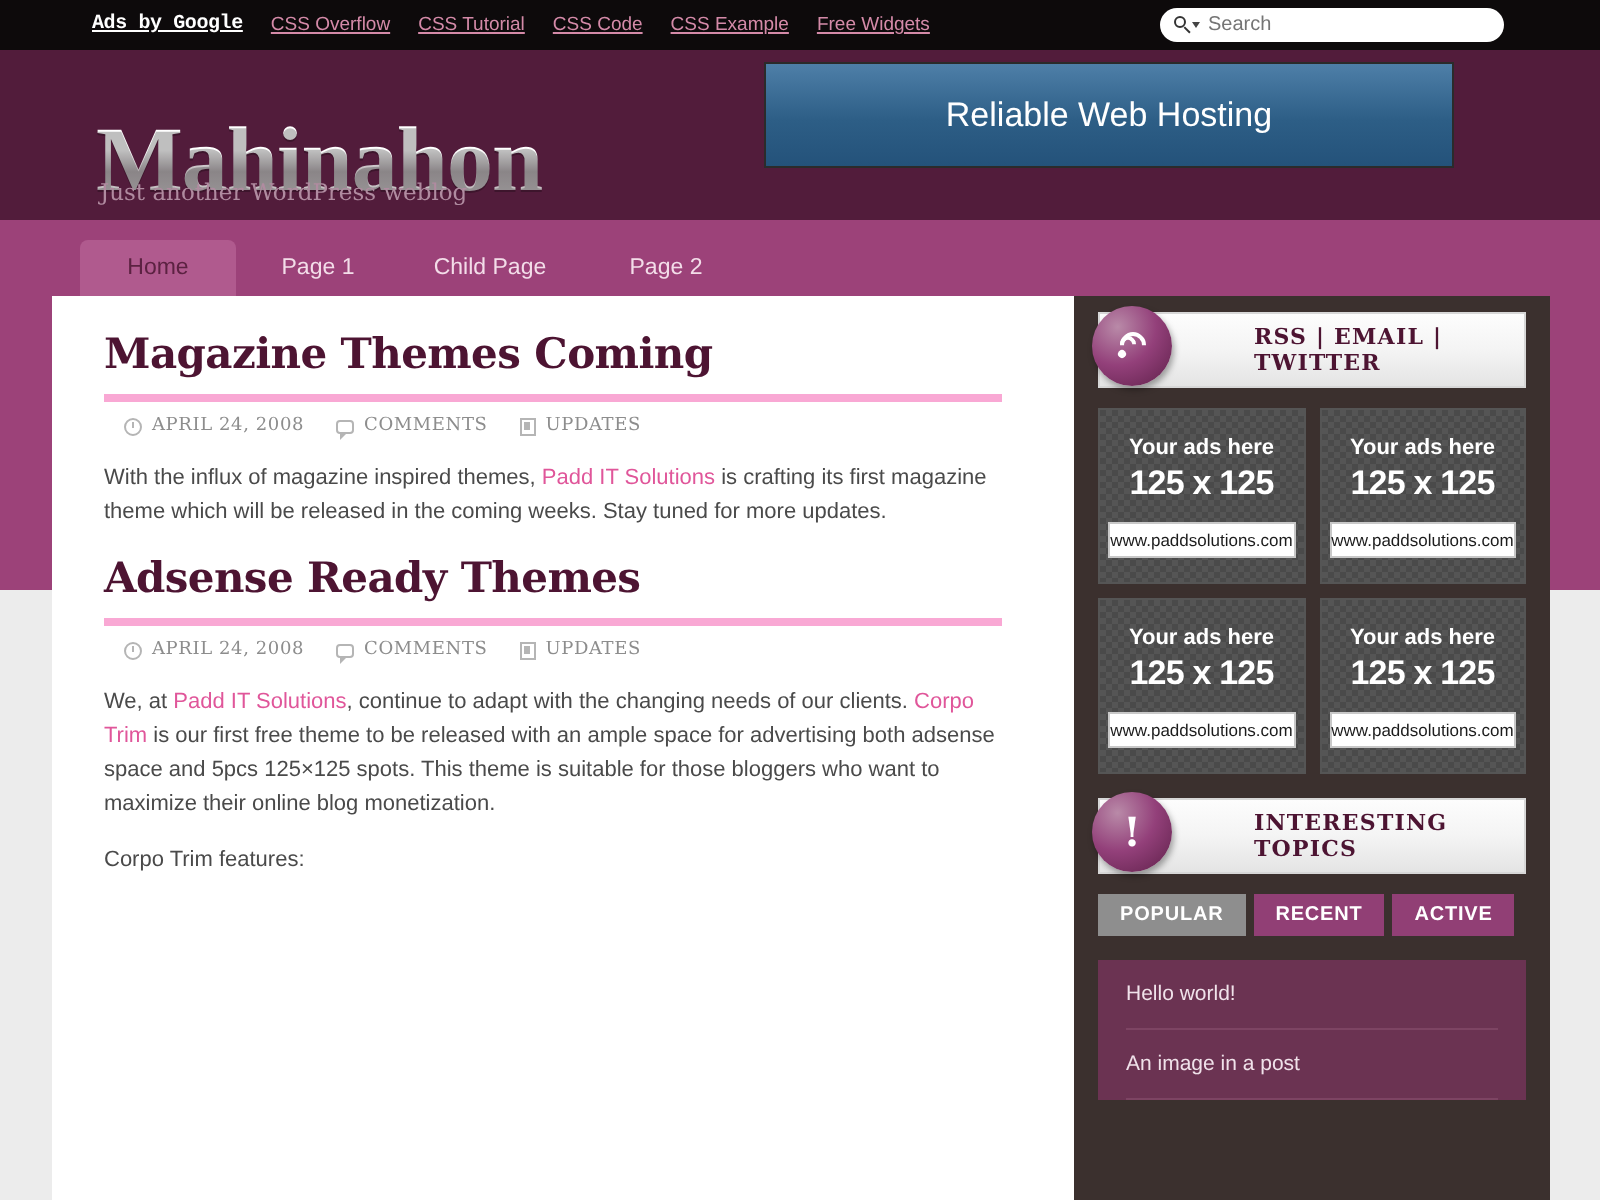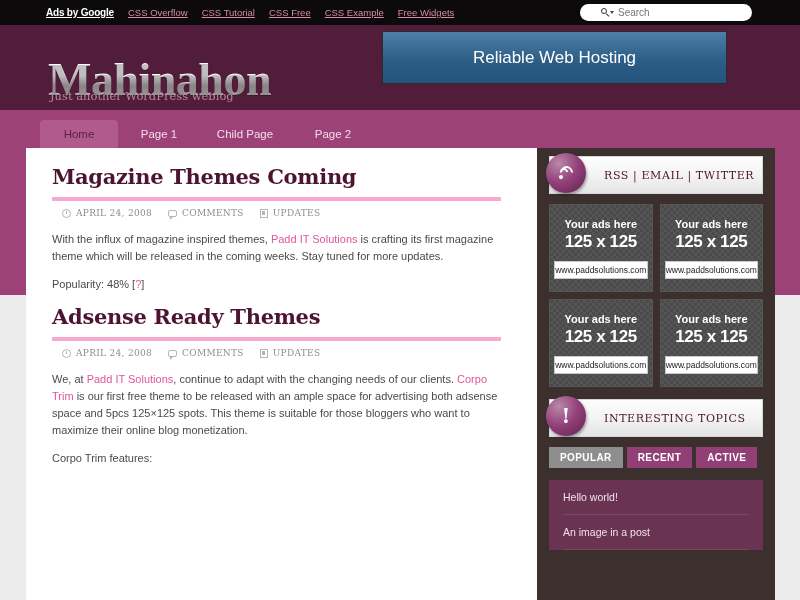--- a/index.html
+++ b/index.html
@@ -19,34 +19,34 @@
     background: #0d0a0b;
     display: flex; align-items: center;
   }
   #topbar-links {
     display: flex; align-items: center; gap: 14px;
     margin-left: 46px;
   }
   .ads-by-google {
     color: #fff; font-size: 10px; font-weight: bold;
     text-decoration: underline;
-    font-family: Liberation Sans, sans-serif;
+    font-family: Liberation Mono, monospace;
     letter-spacing: -0.2px;
   }
   .topbar-link {
     color: #d48aa8; font-size: 9.5px; text-decoration: underline;
     font-family: "Liberation Sans", sans-serif;
     white-space: nowrap;
   }
   #topbar-search {
     position: absolute; right: 48px; top: 4px;
     width: 172px; height: 17px;
     background: #fff; border-radius: 9px;
     display: flex; align-items: center;
-    padding-left: 21px;
+    padding-left: 7px;
   }
   .search-ico {
     position: relative; width: 13px; height: 11px; flex: 0 0 13px;
   }
   .search-ico .lens {
     position: absolute; left: 0; top: 1px;
     width: 6px; height: 6px; border: 1.4px solid #333; border-radius: 50%;
   }
   .search-ico .handle {
     position: absolute; left: 5px; top: 6px;
@@ -238,23 +238,23 @@
     width: 40px; height: 40px; border-radius: 50%;
     background: radial-gradient(circle at 32% 26%, #b98aa8 0%, #93407a 48%, #5e2049 100%);
     display: flex; align-items: center; justify-content: center;
     box-shadow: 1px 2px 3px rgba(0,0,0,0.35);
   }
   .widget-head .badge-label {
     color: #fff; font-size: 20px; font-weight: bold;
     font-family: "DejaVu Serif", serif;
   }
   .widget-head .wtitle {
-    margin-left: 54px;
+    margin-left: 77px;
     font-family: "DejaVu Serif", serif;
-    font-size: 11px; font-weight: normal; color: #4d1432;
+    font-size: 11px; font-weight: bold; color: #4d1432;
     letter-spacing: 0.6px;
   }
   .rss-glyph {
     position: relative; width: 20px; height: 20px;
   }
   .rss-glyph i {
     position: absolute; border: 2.2px solid #fff; border-radius: 50%;
     border-right-color: transparent; border-bottom-color: transparent;
     transform: rotate(45deg);
   }
@@ -316,21 +316,21 @@
   }
 </style>
 </head>
 <body>
 
 <div id="topbar">
   <div id="topbar-links">
     <span class="ads-by-google">Ads by Google</span>
     <a class="topbar-link">CSS Overflow</a>
     <a class="topbar-link">CSS Tutorial</a>
-    <a class="topbar-link">CSS Free</a>
+    <a class="topbar-link">CSS Code</a>
     <a class="topbar-link">CSS Example</a>
     <a class="topbar-link">Free Widgets</a>
   </div>
   <div id="topbar-search">
     <span class="search-ico">
       <span class="lens"></span>
         <span class="handle"></span>
         <span class="caret"></span>
     </span>
     <input id="search-input" type="text" placeholder="Search" style="">
@@ -370,21 +370,20 @@
         <i class="ico ico-comment"></i>
         <span>COMMENTS</span>
       </span>
       <span class="meta-item">
         <i class="ico ico-doc"></i>
         <span>UPDATES</span>
       </span>
     </div>
     <div class="post-body">
       <p><span>With the influx of magazine inspired themes, </span><a class="plink">Padd IT Solutions</a><span> is crafting its first magazine theme which will be released in the coming weeks. Stay tuned for more updates.</span></p>
-      <p><span>Popularity: 48% [</span><a class="qmark">?</a><span>]</span></p>
     </div>
   </div>
 
   <div class="post">
     <div class="post-title">Adsense Ready Themes</div>
     <div class="post-meta">
       <span class="meta-item">
         <i class="ico ico-clock"></i>
         <span>APRIL 24, 2008</span>
       </span>

